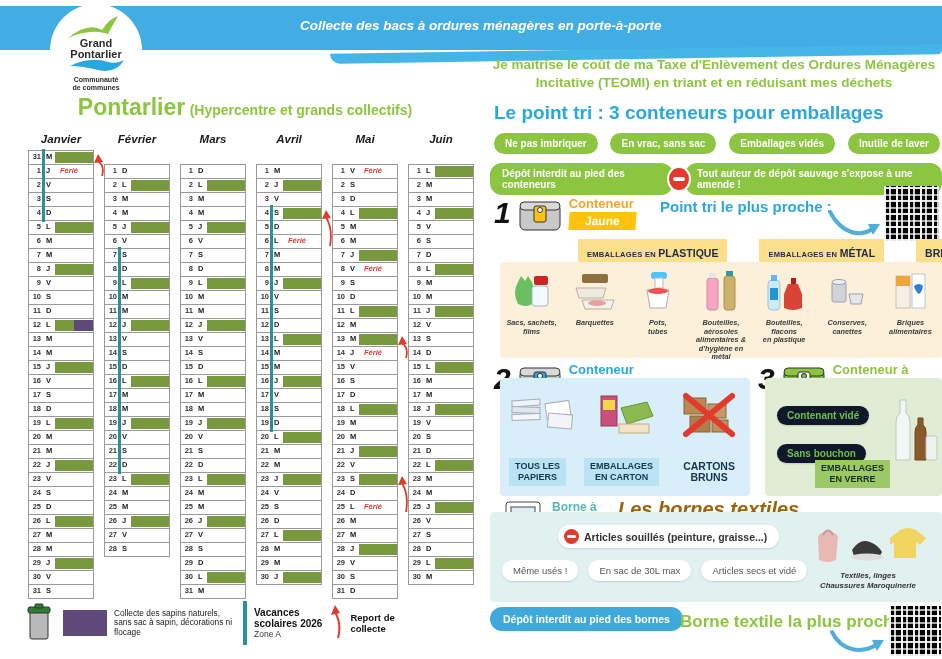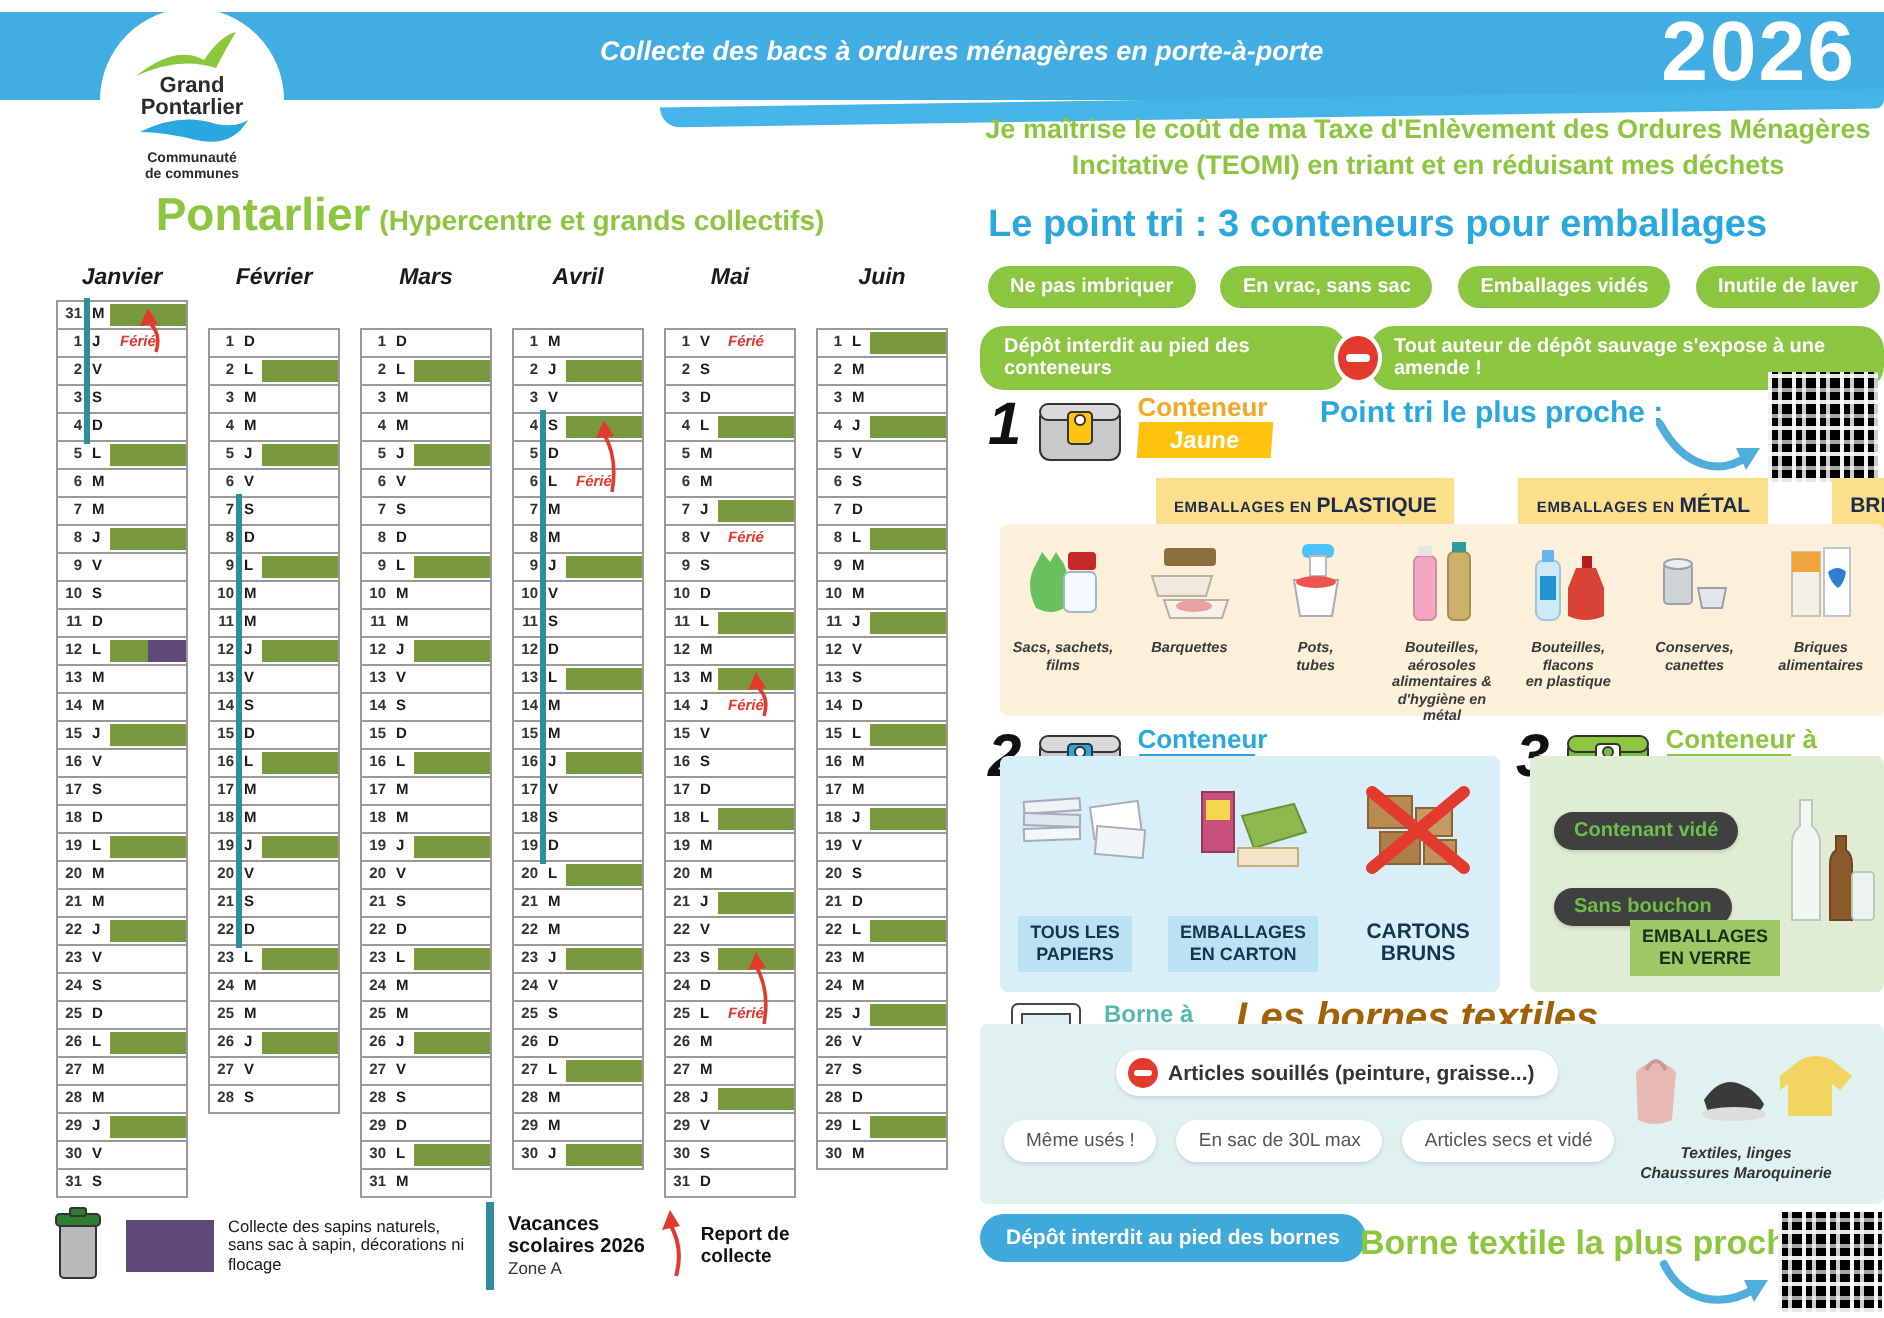--- a/index.html
+++ b/index.html
@@ -18,21 +18,21 @@
   .logo-name{position:absolute;left:0;right:0;top:34px;font-weight:bold;font-size:11px;line-height:11px;color:#2b2b2b;white-space:pre-line;}
   .logo-sub{position:absolute;left:0;right:0;top:72px;font-weight:bold;font-size:7px;line-height:7.5px;color:#2b2b2b;white-space:pre-line;}
 
   
   .cal-title{position:absolute;left:20px;top:94px;width:450px;text-align:center;color:#8CC63F;}
   .cal-title .big{font-size:23px;font-weight:bold;}
   .cal-title .small{font-size:14px;font-weight:bold;}
   .months{position:absolute;left:28px;top:133px;display:flex;gap:10px;}
   .mcol{width:66px;}
   .mname{font-weight:bold;font-style:italic;font-size:11.5px;text-align:center;height:17px;color:#1a1a1a;}
-  .mgrid{position:relative;width:54px;height:452px;}
+  .mgrid{position:relative;width:54px;height:452px;padding-left:24px;}
   .drow{position:absolute;left:0;width:64px;height:12.5px;background:#fff;border:1px solid #9a9a9a;}
   .dnum{position:absolute;left:0;top:1px;width:12px;text-align:right;font-size:7.5px;font-weight:bold;color:#333;}
   .dlet{position:absolute;left:17px;top:1px;font-size:7.5px;font-weight:bold;color:#1a1a1a;}
   .gbar{position:absolute;left:26px;right:0.5px;top:0.5px;bottom:0.5px;background:#78993E;}
   .pbar{position:absolute;right:0.5px;top:0.5px;bottom:0.5px;width:19px;background:#5F497A;z-index:2;}
   .ferie{position:absolute;left:31px;top:1px;font-size:7.5px;font-weight:bold;font-style:italic;color:#E8352E;z-index:3;}
   .drow.vac::before{content:"";position:absolute;left:13px;top:-2px;bottom:-2px;width:3px;background:#2E8F9C;z-index:4;}
   .rarrow{position:absolute;right:1px;z-index:5;}
 
   
@@ -90,21 +90,21 @@
   .pb-row{position:absolute;left:0;top:12px;width:100%;display:flex;justify-content:space-around;}
   .pb-tags{position:absolute;left:0;bottom:10px;width:100%;display:flex;justify-content:space-around;align-items:flex-end;}
   .btag{background:#B9E2F3;color:#13354f;font-weight:bold;font-size:9px;line-height:11px;text-align:center;
         padding:3px 6px;white-space:pre-line;}
   .btag.plain{background:none;font-size:10.5px;}
 
   .sec3{position:absolute;left:758px;top:362px;display:flex;align-items:flex-start;gap:6px;}
   .c3-label .seclabel-top{color:#8CC63F;}
   .badge-verre{background:#8CC540;}
   .panel-verre{position:absolute;left:765px;top:378px;width:177px;height:118px;background:#E0ECD4;border-radius:4px;}
-  .vpill{position:absolute;left:12px;background:#404040;color:#6EBE4A;font-weight:bold;font-size:10px;
+  .vpill{position:absolute;left:12px;background:#0f172a;color:#6EBE4A;font-weight:bold;font-size:10px;
          padding:4px 10px;border-radius:11px;box-shadow:0 1px 2px rgba(0,0,0,.15);}
   .vtag{position:absolute;right:52px;bottom:8px;background:#9CC965;color:#15301a;font-weight:bold;font-size:9px;
         line-height:11px;text-align:center;padding:3px 6px;white-space:pre-line;}
 
   .tex-badges{position:absolute;left:552px;top:500px;}
   .tex-badges .top{color:#56B8B2;font-weight:bold;font-size:12px;}
   .badge-tex{background:#56B8B2;margin-top:1px;}
   .tex-head{position:absolute;left:618px;top:498px;color:#a16207;font-weight:bold;font-size:20px;font-style:italic;}
   .panel-tex{position:absolute;left:490px;top:512px;width:452px;height:90px;background:#E1F1EF;border-radius:4px;}
   .warnpill{position:absolute;left:68px;top:13px;background:#fff;border-radius:14px;padding:4px 12px 4px 6px;
@@ -122,21 +122,20 @@
   .pre{white-space:pre-line;}
 </style>
 </head>
 <body>
 
 <div class="page">
 
   <div class="banner"></div>
   <div class="banner-swoosh"></div>
   <div class="banner-text">Collecte des bacs à ordures ménagères en porte-à-porte</div>
-  <div class="year">2026</div>
   <div class="logo-circle">
     <svg width="92" height="92" viewBox="0 0 92 92">
       <path d="M18 34 Q38 18 52 26 Q60 14 68 12 Q62 22 58 30 Q40 24 18 34Z" fill="#8CC63F"></path>
       <path d="M20 62 Q40 52 58 58 Q68 60 74 56 Q66 70 48 66 Q32 62 20 62Z" fill="#29A8DF"></path>
     </svg>
     <div class="logo-name pre">Grand
 Pontarlier</div>
     <div class="logo-sub pre">Communauté
 de communes</div>
   </div>

